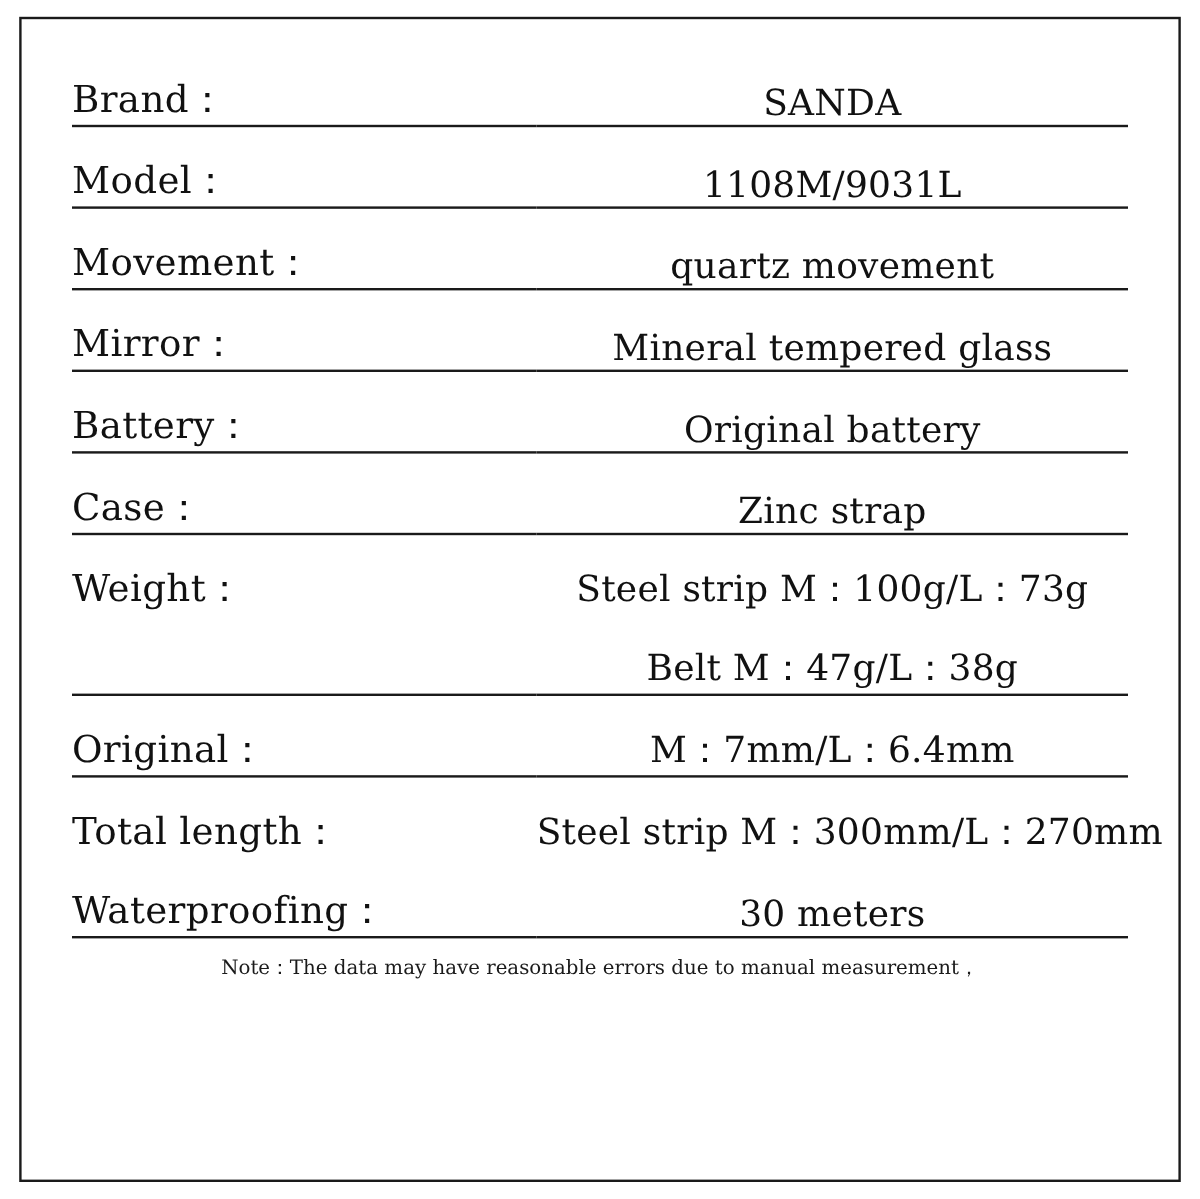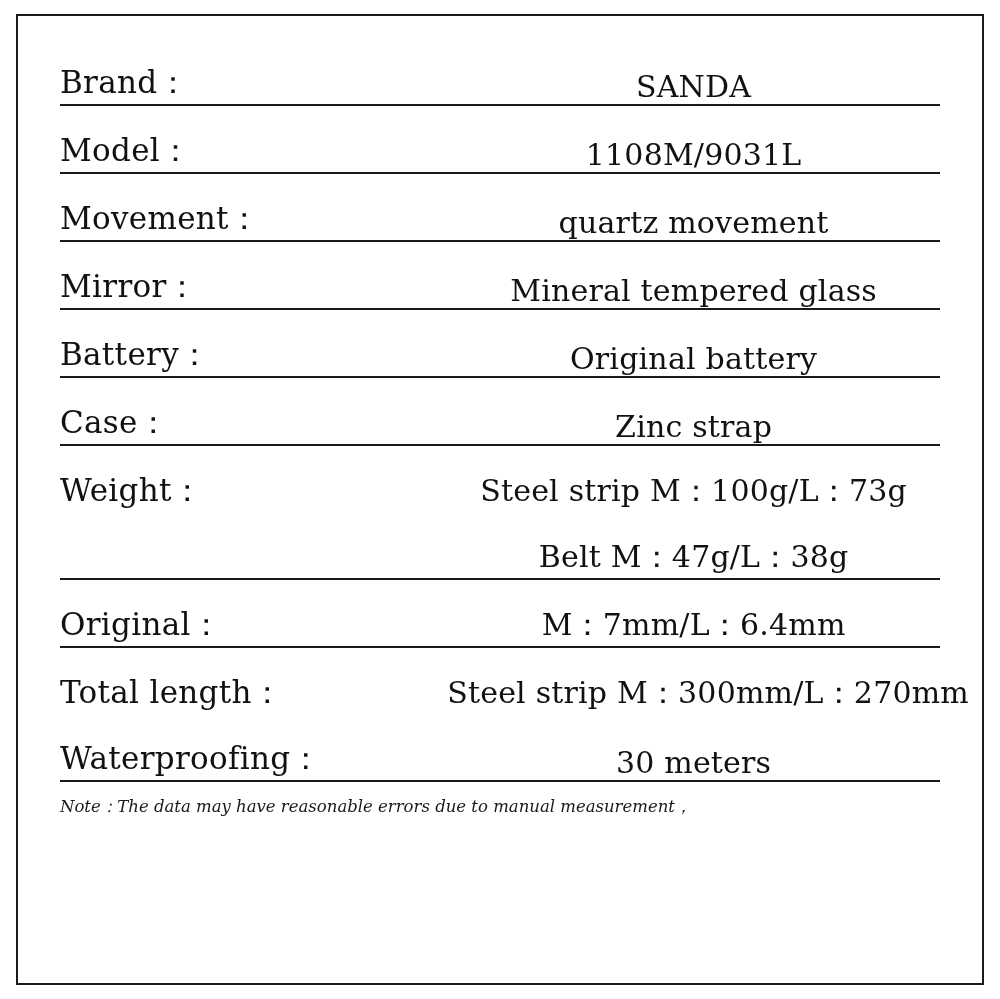--- a/index.html
+++ b/index.html
@@ -55,25 +55,24 @@
   td.value-cell {
     width: 56%;
     text-align: center;
     font-size: 30px;
     letter-spacing: 0.2px;
     padding-bottom: 9px;
     white-space: nowrap;
   }
   .note {
     margin-top: 12px;
-    text-align: left;
+    text-align: center;
     font-size: 16.5px;
     line-height: 1.55;
     color: #1a1a1a;
-    font-style: italic;
   }
   .note div {
     white-space: nowrap;
   }
 </style>
 </head>
 <body>
 
 <div id="spec-sheet">
   <div class="frame">

